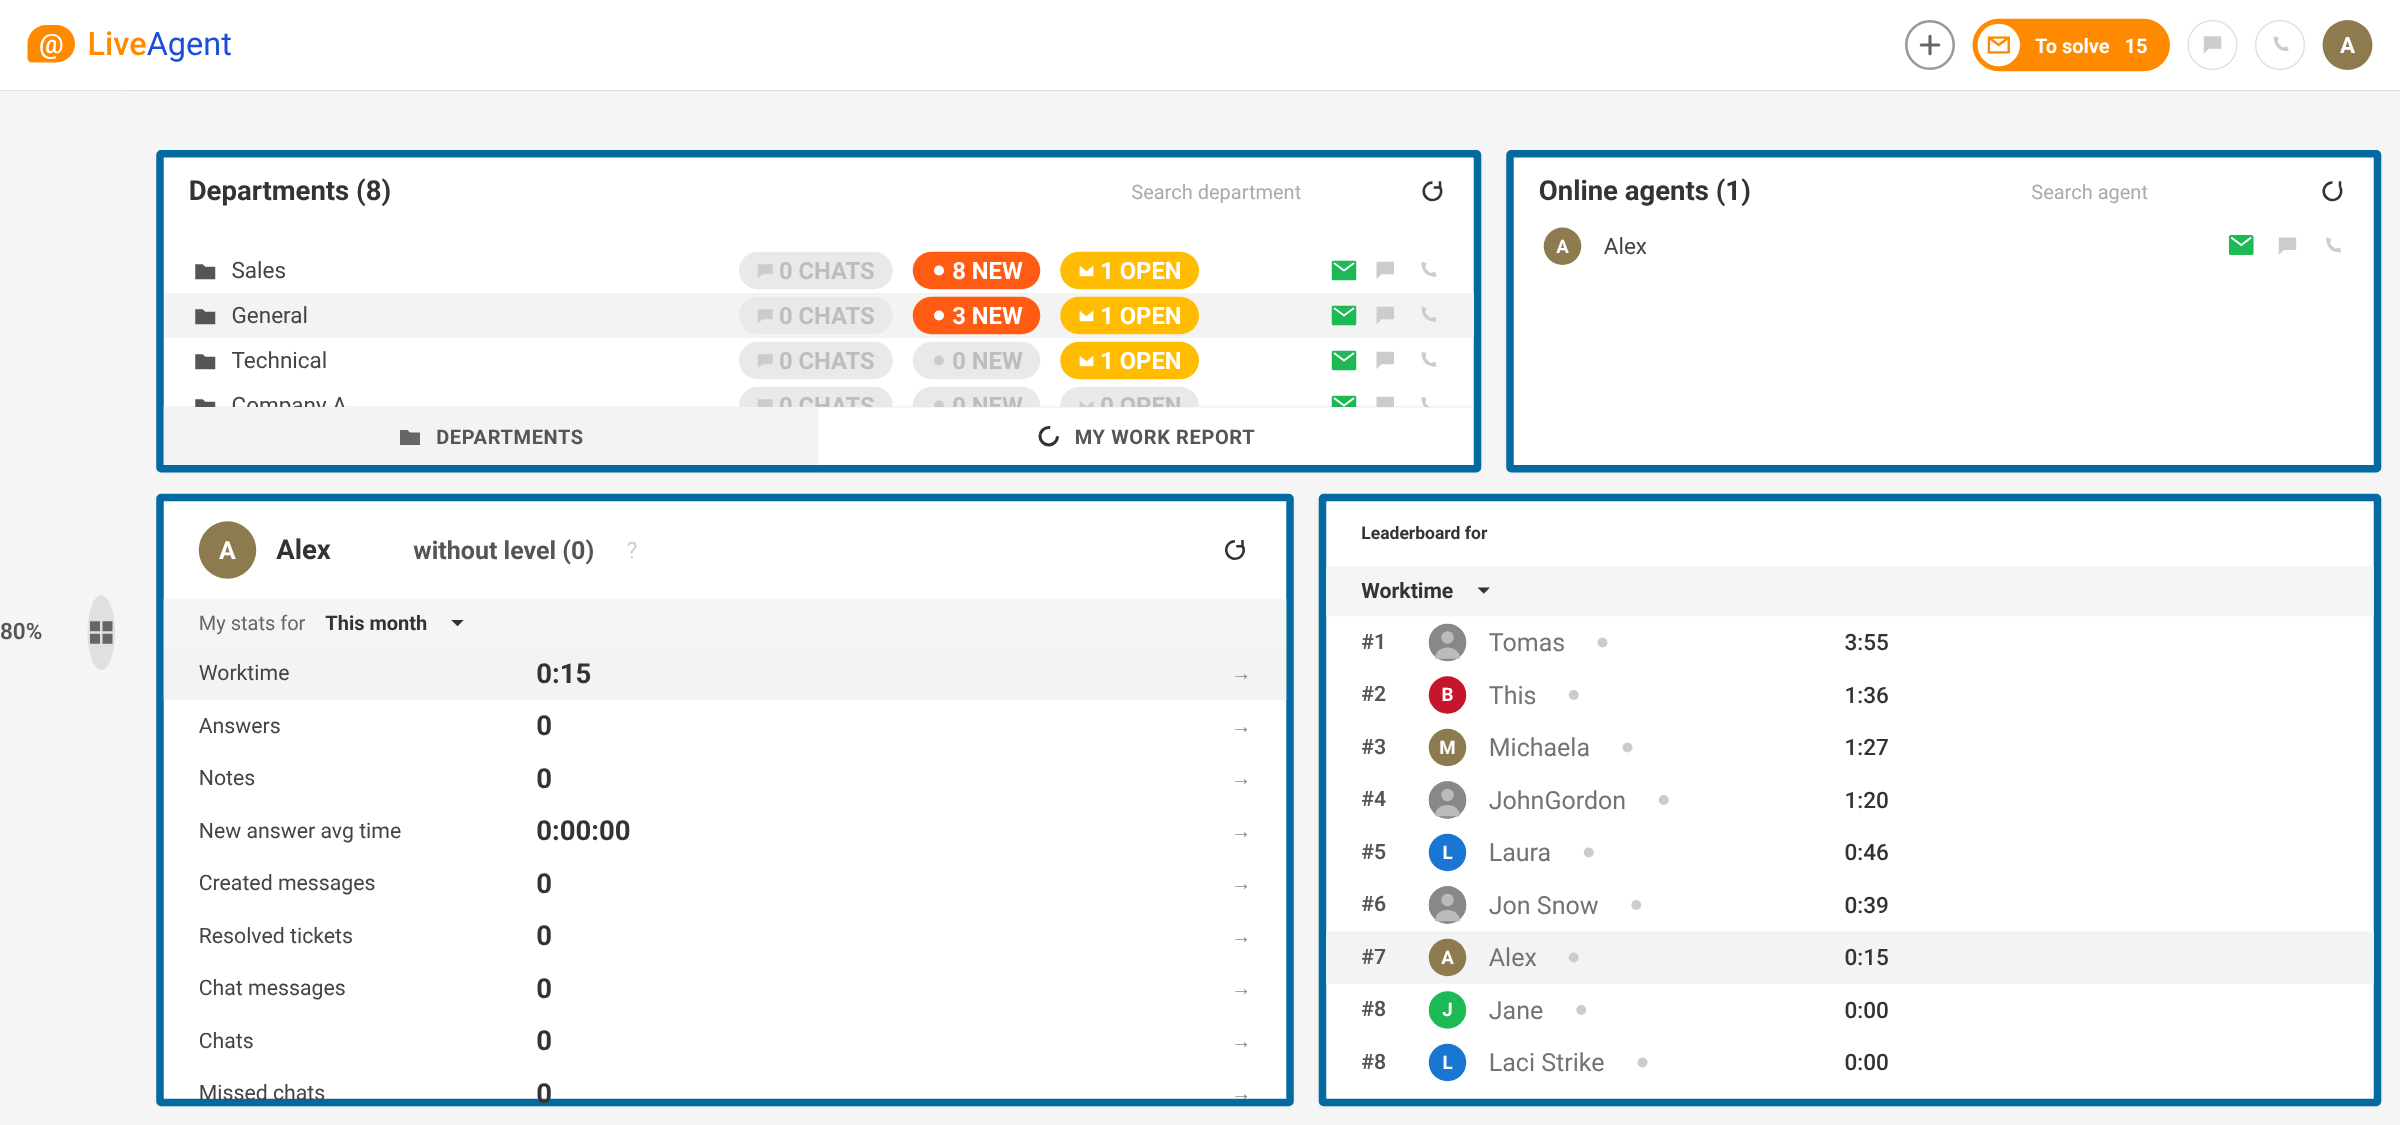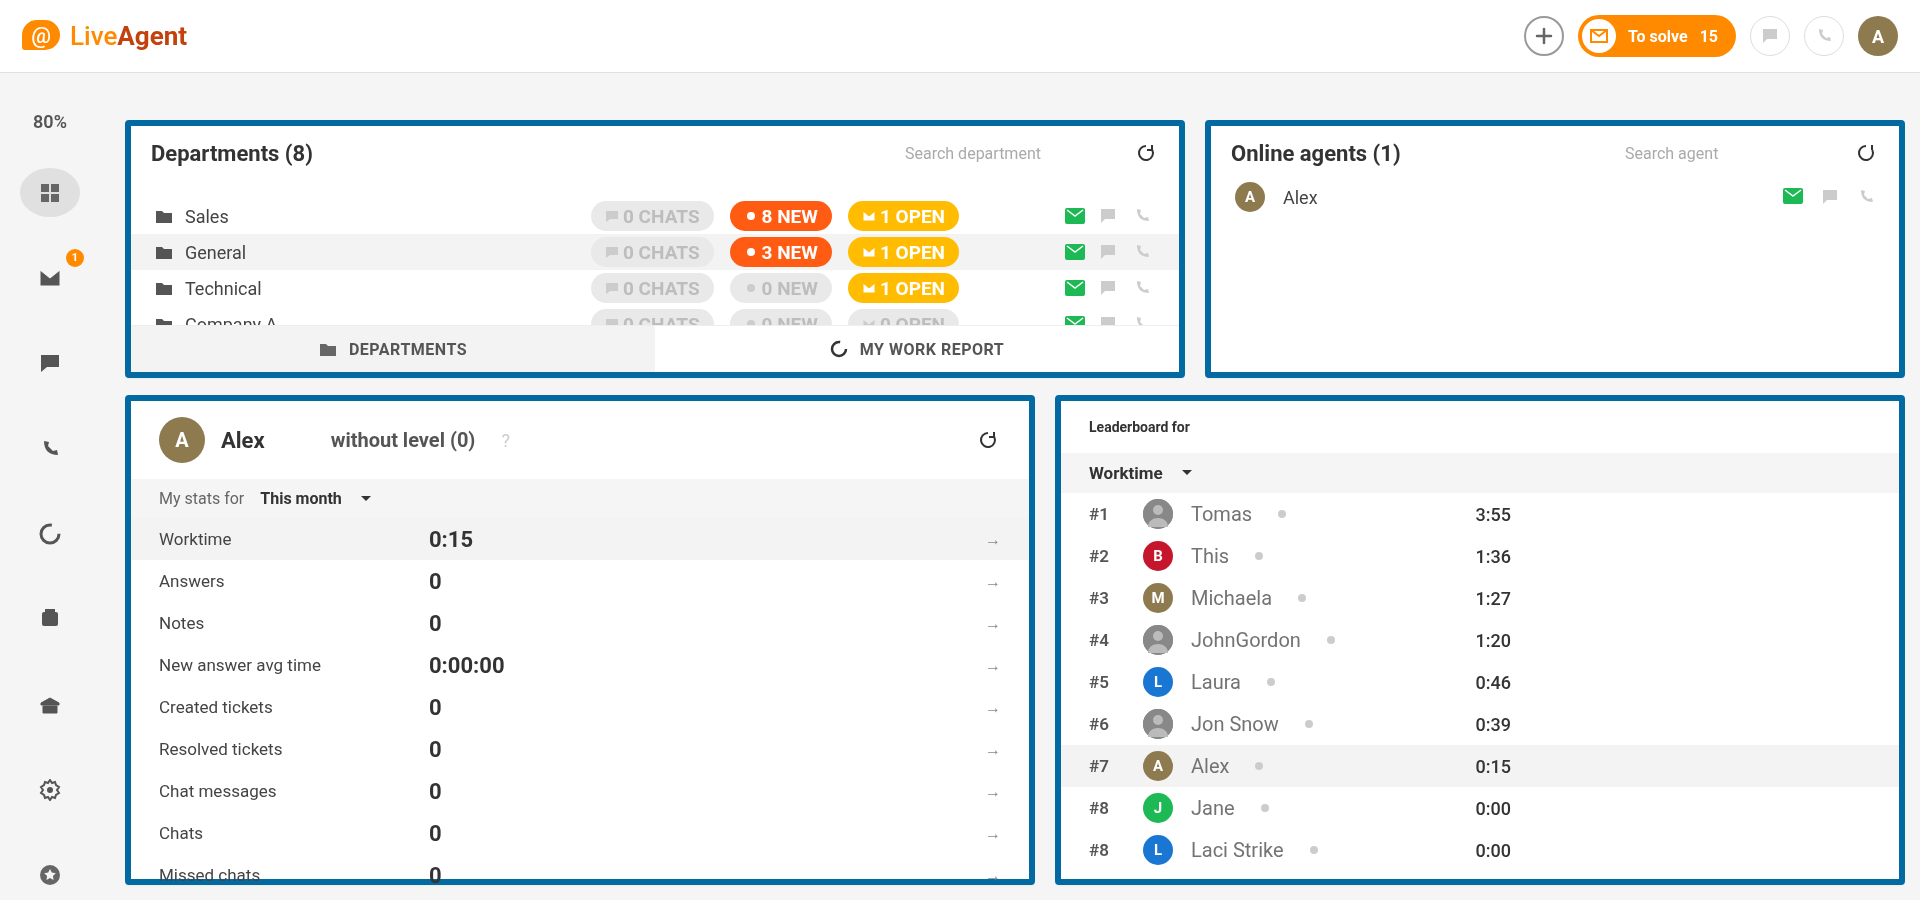--- a/index.html
+++ b/index.html
@@ -6,33 +6,33 @@
   body { background: #f5f5f5; width: 1920px; height: 900px; overflow: hidden; }
 
   
   .topbar { height: 73px; background: #fff; border-bottom: 1px solid #e0e0e0; display: flex; align-items: center; padding: 0 22px; }
   .logo { display: flex; align-items: center; gap: 8px; }
   .logo-icon { width: 40px; height: 32px; position: relative; }
   .logo-bubble { width: 38px; height: 30px; background: #ff8a00; border-radius: 18px 18px 18px 4px; display:flex; align-items:center; justify-content:center;}
   .logo-at { color:#fff; font-size:22px; font-weight:500; }
   .logo-text { font-size: 26px; font-weight: 400; color: #333; }
   .logo-live { color: #ff8a00; font-weight: 500; }
-  .logo-agent { color: #c2410c; font-weight: 700; }
+  .logo-agent { color: #1d4ed8; font-weight: 400; }
   .topbar-spacer { flex: 1; }
   .top-actions { display: flex; align-items: center; gap: 14px; }
   .top-plus { width:40px; height:40px; border:2px solid #999; border-radius:50%; display:flex; align-items:center; justify-content:center; color:#666; font-size:22px; cursor:pointer; }
   .solve-pill { height:42px; background:#ff8a00; border-radius:22px; display:flex; align-items:center; gap:12px; padding:0 18px 0 4px; color:#fff; cursor:pointer; }
   .solve-pill .mail-circle { width:34px; height:34px; background:#fff; border-radius:50%; display:flex; align-items:center; justify-content:center; color:#ff8a00; }
   .solve-label { font-weight:700; font-size:16px; }
   .solve-count { font-weight:700; font-size:16px; }
   .top-icon-circle { width:40px; height:40px; border:1px solid #ddd; border-radius:50%; display:flex; align-items:center; justify-content:center; color:#ccc; cursor:pointer;background:#fff; }
   .top-avatar { width:40px; height:40px; border-radius:50%; background:#8d7a4f; color:#fff; display:flex; align-items:center; justify-content:center; font-weight:700; font-size:18px; cursor:pointer; }
 
   
-  .sidebar { position:absolute; left:0; top:73px; width:100px; bottom:0; background:#f5f5f5; display:flex; flex-direction:column; align-items:center; padding-top:38px; gap:36px; }
+  .sidebar { position:absolute; left:0; top:73px; width:100px; bottom:0; background:#f5f5f5; display:flex; flex-direction:row; align-items:center; padding-top:38px; gap:36px; }
   .zoom-label { font-size:18px; color:#555; font-weight:600; }
   .sb-item { width:60px; height:60px; display:flex; align-items:center; justify-content:center; border-radius:50%; color:#555; position:relative; cursor:pointer; }
   .sb-item.active { background:#e0e0e0; }
   .sb-badge { position:absolute; top:-4px; right:-4px; background:#ff8a00; color:#fff; font-size:11px; width:18px; height:18px; border-radius:50%; line-height:18px; text-align:center; font-weight:700; }
 
   
   .main { position:absolute; left:110px; right:20px; top:120px; bottom:0; }
 
   .panel { background:#fff; border:6px solid #0369a1; border-radius:4px; box-shadow:0 1px 2px rgba(0,0,0,.04); }
 
@@ -521,21 +521,21 @@
     <div class="stat-label">Notes</div>
     <div class="stat-value">0</div>
     <div class="stat-arrow">→</div>
         </div>
         <div class="stat-row">
     <div class="stat-label">New answer avg time</div>
     <div class="stat-value">0:00:00</div>
     <div class="stat-arrow">→</div>
         </div>
         <div class="stat-row">
-    <div class="stat-label">Created tickets</div>
+    <div class="stat-label">Created messages</div>
     <div class="stat-value">0</div>
     <div class="stat-arrow">→</div>
         </div>
         <div class="stat-row">
     <div class="stat-label">Resolved tickets</div>
     <div class="stat-value">0</div>
     <div class="stat-arrow">→</div>
         </div>
         <div class="stat-row">
     <div class="stat-label">Chat messages</div>

